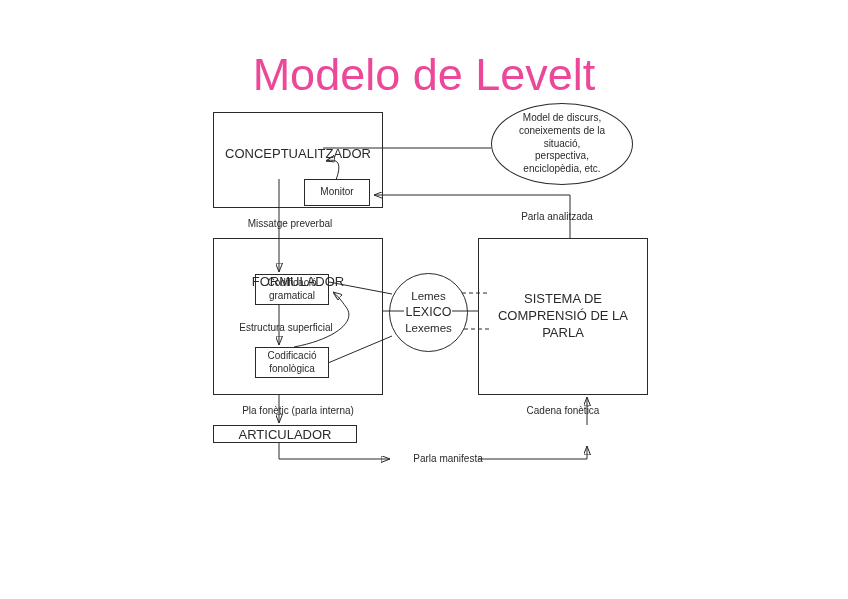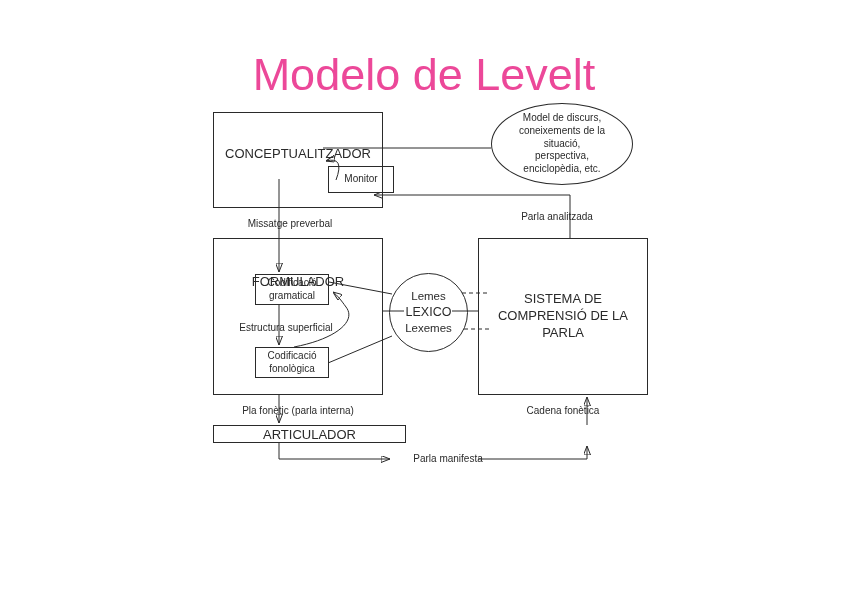--- a/index.html
+++ b/index.html
@@ -58,21 +58,21 @@
     <path class="dash" d="M464,329 H489"></path>
     <path d="M279,395 V423" marker-end="url(#arr)"></path>
     <path d="M587,425 V397" marker-end="url(#arr)"></path>
     <path d="M279,443 V459 H390" marker-end="url(#arr)"></path>
     <path d="M478,459 H587 V446" marker-end="url(#arr)"></path>
   </svg>
 
   <div class="box" style="left:213px;top:112px;width:170px;height:96px;">
     <div class="box-title">CONCEPTUALITZADOR</div>
   </div>
-  <div class="box small" style="left:304px;top:166px;width:66px;height:27px;margin-left:24px;">Monitor</div>
+  <div class="box small" style="left:304px;top:179px;width:66px;height:27px;">Monitor</div>
 
   <div class="box round small ml" style="left:491px;top:103px;width:142px;height:82px;line-height:1.28;">Model de discurs,
 coneixements de la
 situació,
 perspectiva,
 enciclopèdia, etc.</div>
 
   <div class="box" style="left:213px;top:238px;width:170px;height:157px;">
     <div class="box-title" style="top:7px;">FORMULADOR</div>
   </div>
@@ -84,21 +84,21 @@
   <div class="box round lexico" style="left:389px;top:273px;width:79px;height:79px;">
     <span>Lemes</span>
     <span class="lexico-mid">LEXICO</span>
     <span>Lexemes</span>
   </div>
 
   <div class="box sistema-text ml" style="left:478px;top:238px;width:170px;height:157px;">SISTEMA DE
 COMPRENSIÓ DE LA
 PARLA</div>
 
-  <div class="box caps" style="left:213px;top:425px;width:193px;height:18px;">ARTICULADOR</div>
+  <div class="box caps" style="left:213px;top:425px;width:144px;height:18px;">ARTICULADOR</div>
 
   <div class="flabel" style="left:290px;top:218px;">Missatge preverbal</div>
   <div class="flabel" style="left:557px;top:211px;">Parla analitzada</div>
   <div class="flabel" style="left:286px;top:322px;">Estructura superficial</div>
   <div class="flabel" style="left:298px;top:405px;">Pla fonètic (parla interna)</div>
   <div class="flabel" style="left:563px;top:405px;">Cadena fonètica</div>
   <div class="flabel" style="left:448px;top:453px;">Parla manifesta</div>
 
 </div>
 

